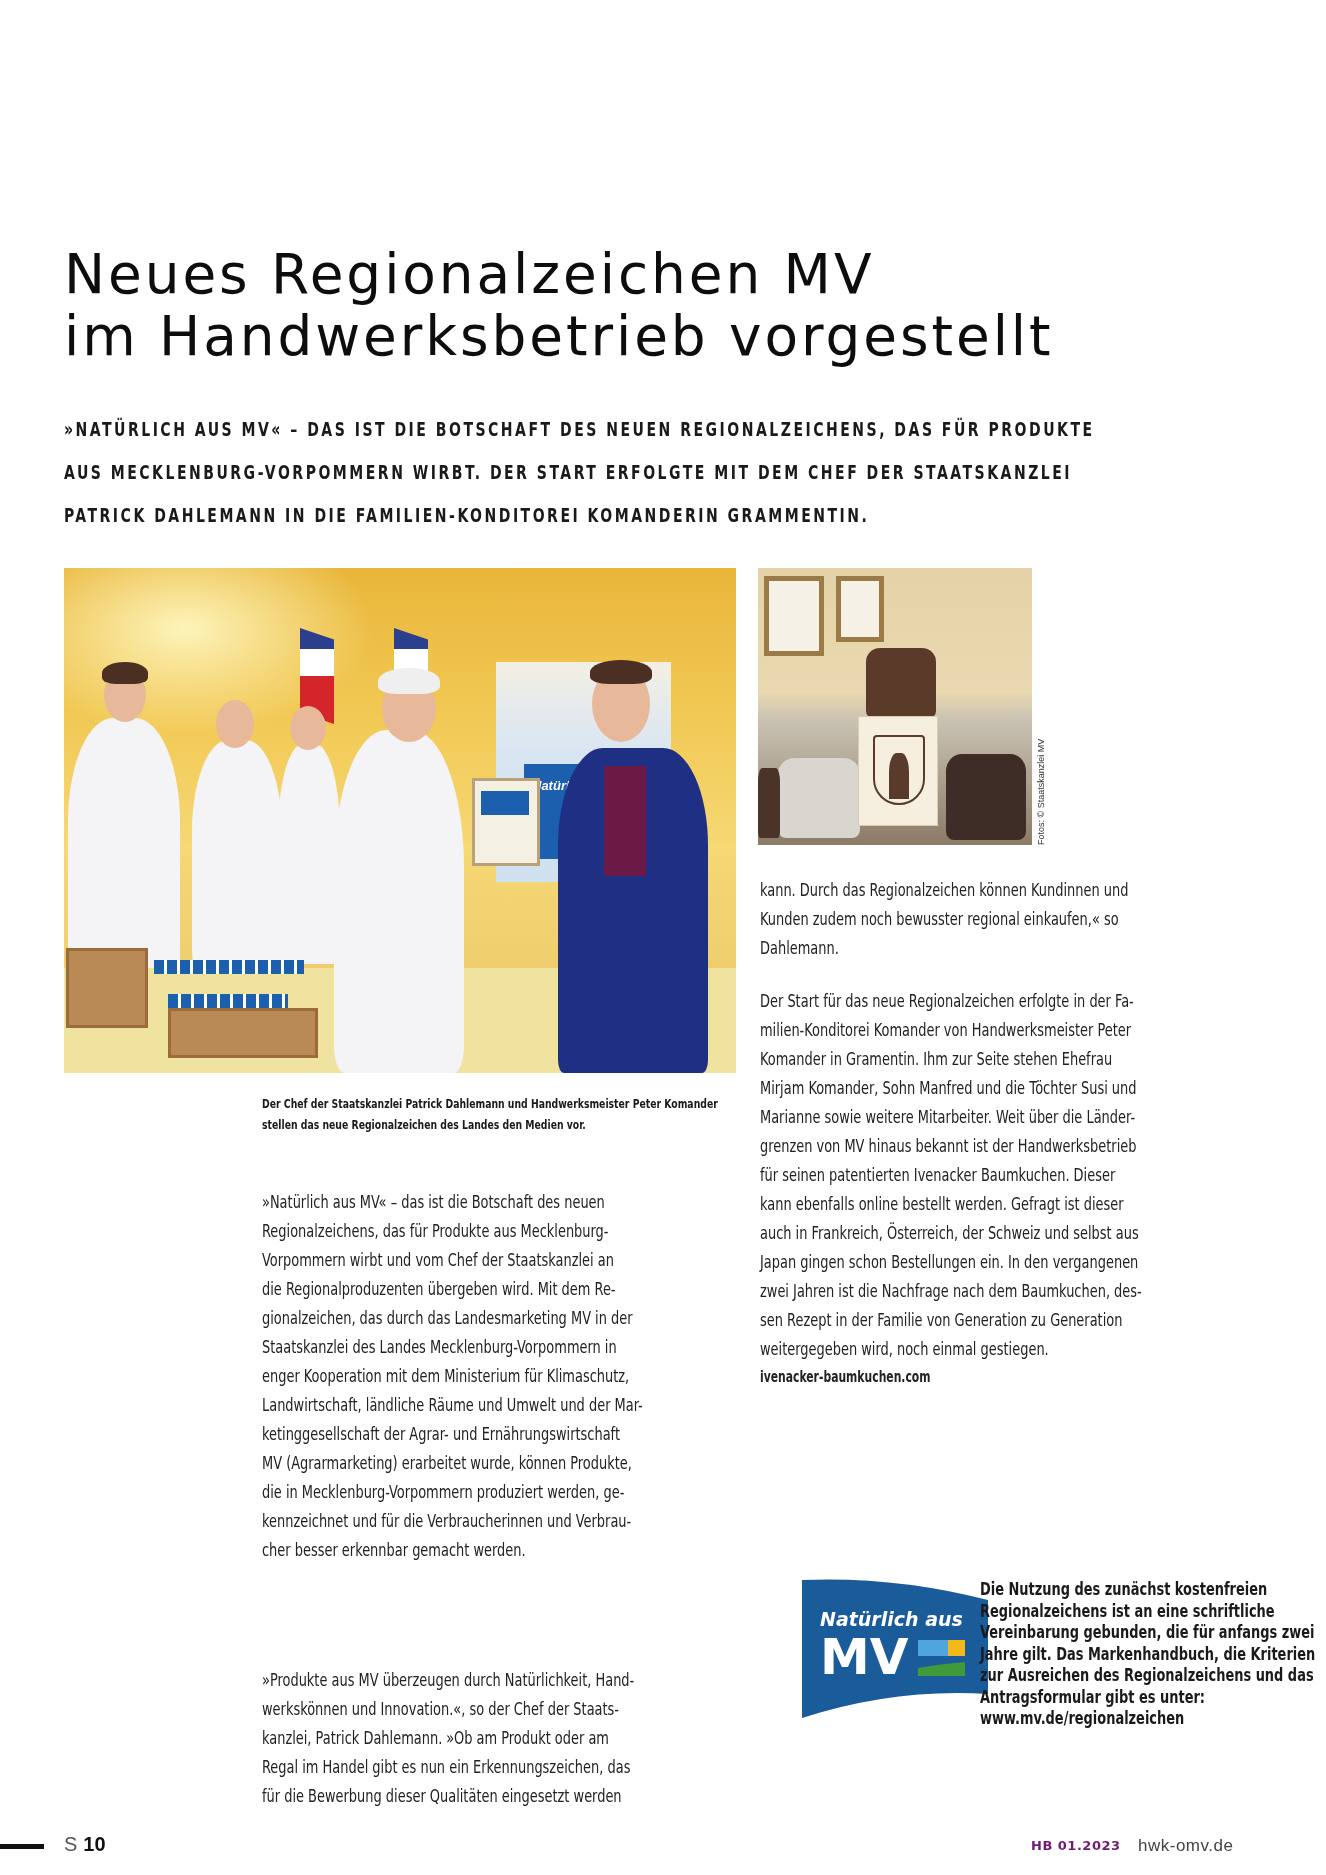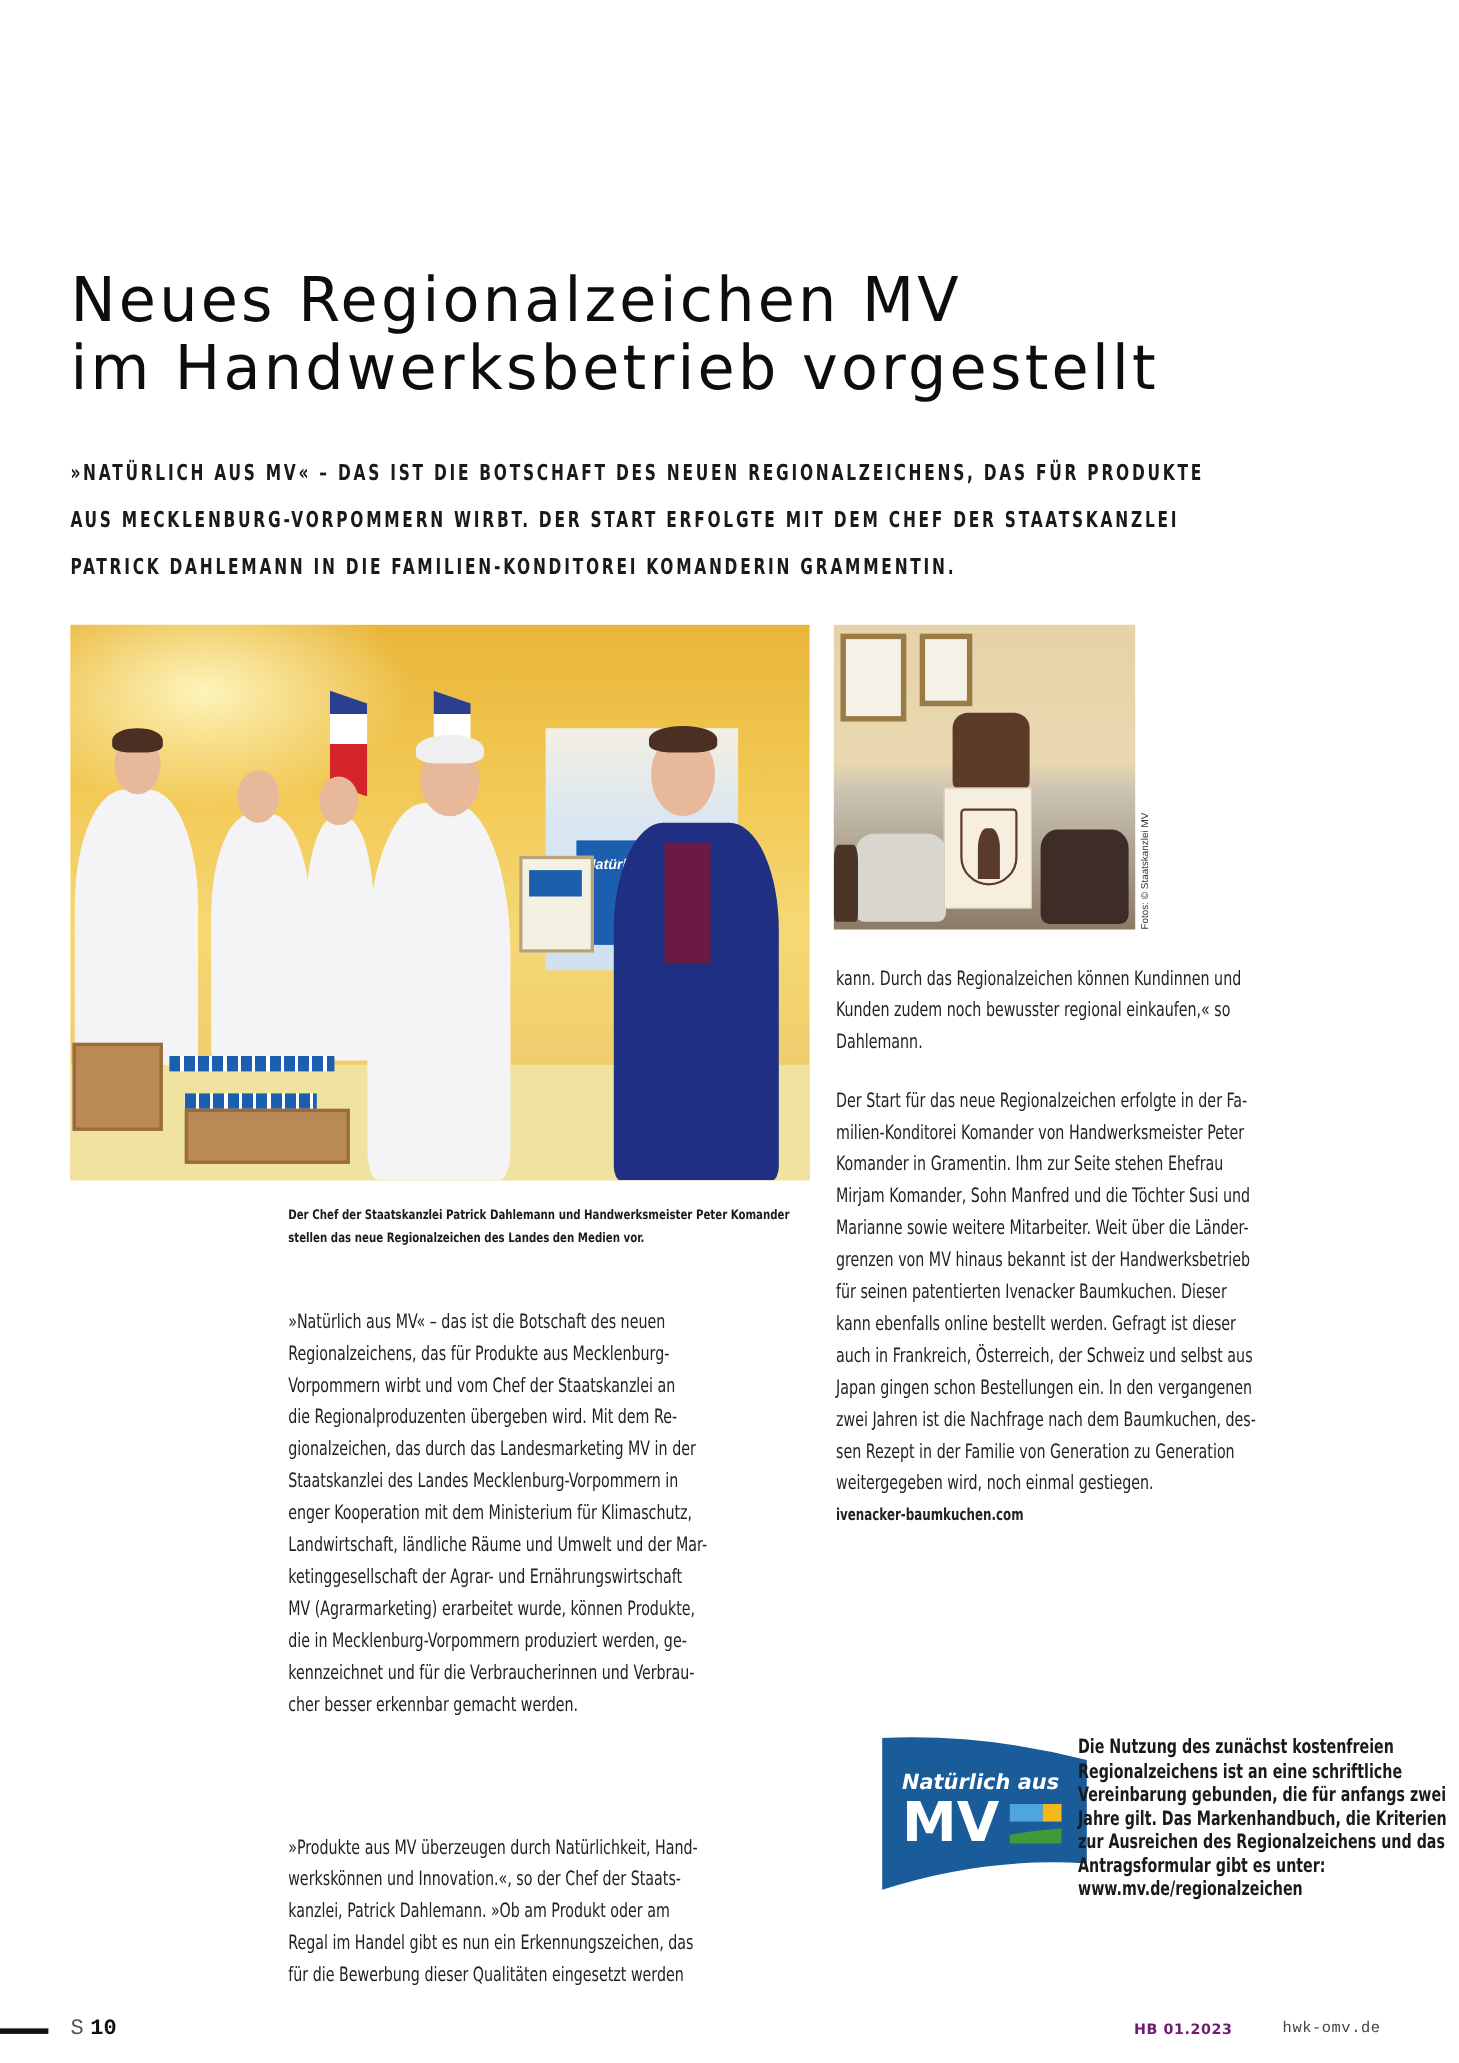--- a/index.html
+++ b/index.html
@@ -101,24 +101,24 @@
     .logo svg { display: block; }
 
     .info {
       position: absolute; left: 980px; top: 1578px; width: 300px;
       font-family: "DejaVu Sans Condensed", "DejaVu Sans", sans-serif;
       font-size: 18px; line-height: 21.5px; font-weight: bold; color: #1a1a1a;
     }
     .info .line { display: block; white-space: nowrap; transform: scaleX(0.80); transform-origin: left center; }
 
     .footer-rule { position: absolute; left: 0; top: 1844px; width: 44px; height: 5px; background: #111; }
-    .footer-page { position: absolute; left: 64px; top: 1833px; font-family: Liberation Mono, monospace; font-size: 20px; color: #555; }
+    .footer-page { position: absolute; left: 64px; top: 1833px; font-family: Liberation Sans, sans-serif; font-size: 20px; color: #555; }
     .footer-page .num { font-weight: bold; color: #111; margin-left: 6px; }
     .footer-issue { position: absolute; left: 1031px; top: 1838px; font-family: "DejaVu Sans", sans-serif; font-size: 13px; font-weight: bold; color: #701a75; letter-spacing: 0.5px; }
-    .footer-site { position: absolute; left: 1138px; top: 1836px; font-family: Liberation Mono, monospace; font-size: 14px; color: #444; letter-spacing: 0.5px; margin-left: 28px; }
+    .footer-site { position: absolute; left: 1138px; top: 1836px; font-family: Liberation Sans, sans-serif; font-size: 17px; color: #444; letter-spacing: 0.5px; }
   </style>
 </head>
 <body>
 
 <h1 class="title">
   <span class="line">Neues Regionalzeichen MV</span>
   <span class="line">im Handwerksbetrieb vorgestellt</span>
 </h1>
 
 <div class="lead">

